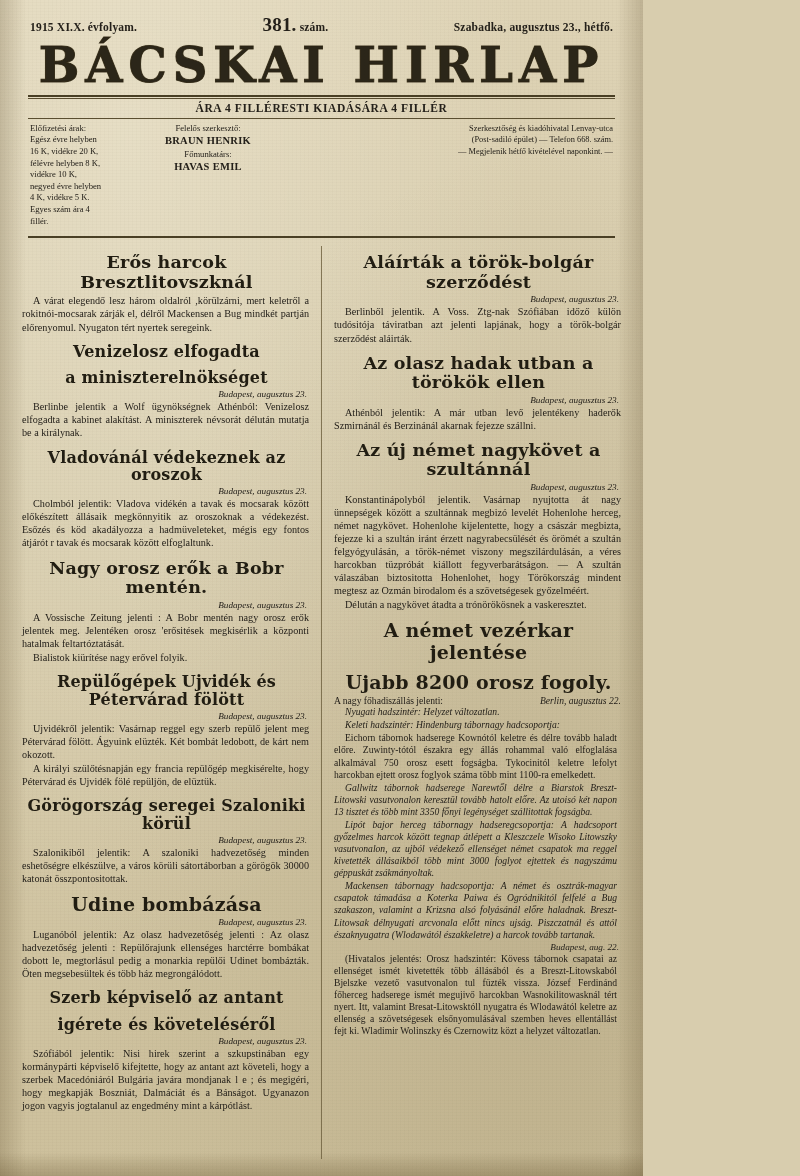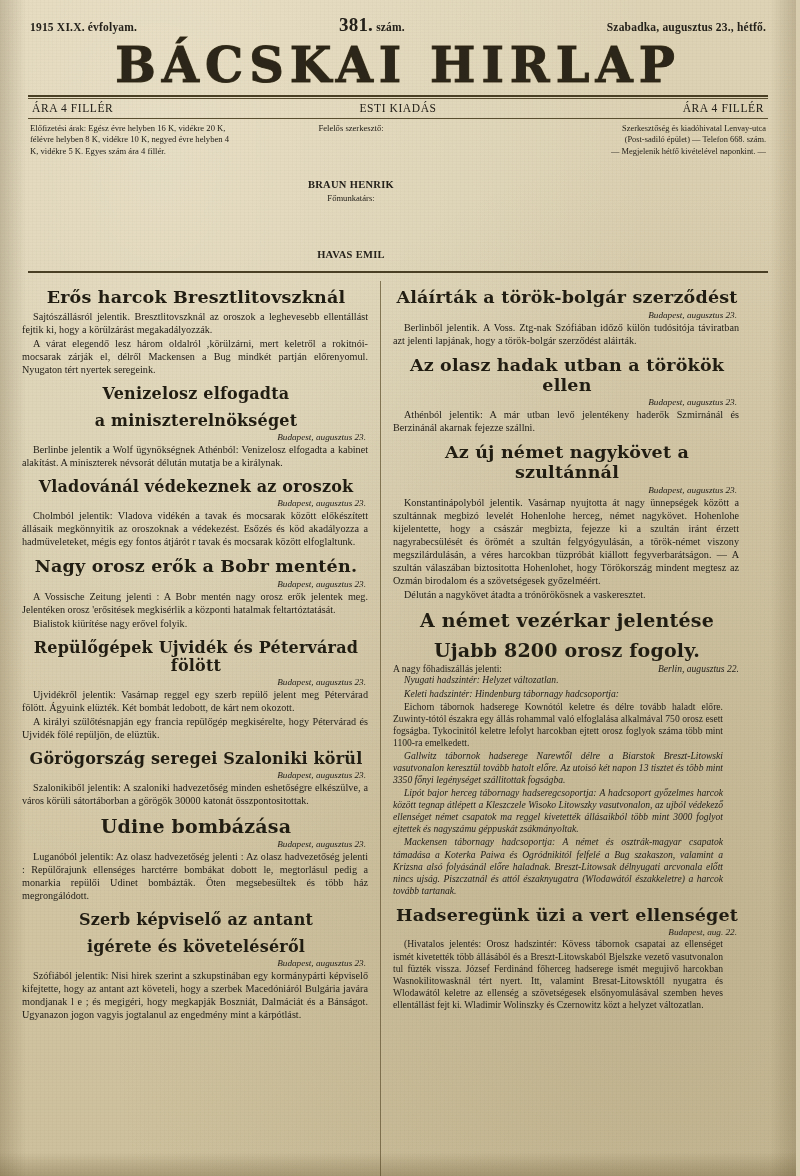--- a/index.html
+++ b/index.html
@@ -5,21 +5,21 @@
   html,body{margin:0;padding:0;}
   body{
     width:800px;height:1176px;
     background:#d8cdae;
     font-family:"Liberation Serif", serif;
     color:#24201a;
     overflow:hidden;
   }
   .page{
     position:relative;
-    width:796px;height:1176px;
+    width:643px;height:1176px;
     box-sizing:border-box;
     padding:14px 22px 8px 22px;
     background:
       radial-gradient(ellipse at 20% 12%, rgba(255,252,240,.30), rgba(0,0,0,0) 55%),
       radial-gradient(ellipse at 85% 80%, rgba(120,100,60,.18), rgba(0,0,0,0) 60%),
       linear-gradient(180deg,#ded3b5 0%,#d7ccac 35%,#d2c6a4 70%,#cdc09c 100%);
   }
   .grain{
     position:absolute;inset:0;pointer-events:none;
     background-image:
@@ -52,33 +52,33 @@
     font-size:48px;
     letter-spacing:6px;
     line-height:1.06;
     color:#2b2619;
     text-shadow:0 0 1px rgba(60,45,20,.5), 1px 1px 0 rgba(255,250,235,.25);
     -webkit-text-stroke:1px rgba(45,36,16,.85);
   }
   .rule{height:2px;background:#4a4025;margin:4px 6px 0 6px;}
   .rule.thin{height:1px;background:#5a4e30;margin-top:1px;}
   .subbar{
-    display:flex;justify-content:space-between;align-items:center;
-    font-size:11.5px;font-weight:normal;letter-spacing:.6px;
+    display:flex;justify-content:center;align-items:center;
+    font-size:11.5px;font-weight:bold;letter-spacing:.6px;
     padding:3px 10px 3px 10px;
   }
   .infobar{
-    display:flex;justify-content:space-between;gap:20px;
+    display:flex;justify-content:space-between;gap:10px;
     font-size:8.6px;line-height:1.35;
     padding:4px 8px 5px 8px;
   }
   .infobar .col{flex:1;}
   .infobar .col.c{flex:0 0 190px;text-align:center;}
   .infobar .col.r{flex:0 0 300px;text-align:right;font-size:8.4px;}
-  .infobar .big{font-size:10.5px;font-weight:bold;letter-spacing:.3px;margin-top:44px;}
+  .infobar .big{font-size:10.5px;font-weight:bold;letter-spacing:.3px;}
 
   
   .cols{
     display:flex;
     margin-top:6px;
     height:915px;
     position:relative;
   }
   .col{
     width:358px;
@@ -111,21 +111,21 @@
   }
   p.t{
     margin:0 0 1px 0;
     font-size:10.2px;
     line-height:1.28;
     text-align:justify;
     text-indent:11px;
     hyphens:auto;
   }
   .sub{
-    font-size:9.6px;line-height:1.26;text-align:justify;text-indent:11px;margin:0 16px 1px 0;
+    font-size:9.6px;line-height:1.26;text-align:justify;text-indent:11px;margin:0 4px 1px 0;
   }
   .sub i{font-style:italic;}
   .bleed{
     position:absolute;left:0;right:0;bottom:0;height:24px;
     background:linear-gradient(0deg, rgba(90,72,35,.30), rgba(0,0,0,0));
     pointer-events:none;
   }
 </style>
 </head>
 <body>
@@ -169,21 +169,20 @@
       <div>Szerkesztőség és kiadóhivatal Lenvay-utca</div>
       <div>(Post-sadiló épület) — Telefon 668. szám.</div>
       <div>— Megjelenik hétfő kivételével naponkint. —</div>
     </div>
   </div>
   <div class="rule"></div>
 
   <div class="cols">
     <div class="col left" id="colLeft">
         <h2 class="hl s1">Erős harcok Bresztlitovszknál</h2>
-        <p class="t">Sajtószállásról jelentik. Bresztlitovszknál az oroszok a leghevesebb ellentállást fejtik ki, hogy a körülzárást megakadályozzák.</p>
         <p class="t">A várat elegendő lesz három oldalról ,körülzárni, mert keletről a rokitnói-mocsarak zárják el, délről Mackensen a Bug mindkét partján előrenyomul. Nyugaton tért nyertek seregeink.</p>
         <h2 class="hl s2">Venizelosz elfogadta</h2>
         <h2 class="hl s2">a miniszterelnökséget</h2>
         <div class="dateline">Budapest, augusztus 23.</div>
         <p class="t">Berlinbe jelentik a Wolf ügynökségnek Athénból: Venizelosz elfogadta a kabinet alakítást. A miniszterek névsorát délután mutatja be a királynak.</p>
         <h2 class="hl s2">Vladovánál védekeznek az oroszok</h2>
         <div class="dateline">Budapest, augusztus 23.</div>
         <p class="t">Cholmból jelentik: Vladova vidékén a tavak és mocsarak között előkészített állásaik megkönnyitik az oroszoknak a védekezést. Esőzés és köd akadályozza a hadmüveleteket, mégis egy fontos átjárót r tavak és mocsarak között elfoglaltunk.</p>
         <h2 class="hl s1">Nagy orosz erők a Bobr mentén.</h2>
         <div class="dateline">Budapest, augusztus 23.</div>
@@ -221,20 +220,19 @@
         <div style="display: flex; justify-content: space-between; font-size: 9.6px;">
           <span>A nagy főhadiszállás jelenti:</span>
           <i>Berlin, augusztus 22.</i>
         </div>
         <p class="sub"><i>Nyugati hadszintér: Helyzet változatlan.</i></p>
         <p class="sub"><i>Keleti hadszintér: Hindenburg tábornagy hadcsoportja:</i></p>
         <p class="sub">Eichorn tábornok hadserege Kownótól keletre és délre tovább haladt előre. Zuwinty-tótól északra egy állás rohammal való elfoglalása alkalmával 750 orosz esett fogságba. Tykocinitól keletre lefolyt harcokban ejtett orosz foglyok száma több mint 1100-ra emelkedett.</p>
         <p class="sub"><i>Gallwitz tábornok hadserege Narewtől délre a Biarstok Breszt-Litowski vasutvonalon keresztül tovább hatolt előre. Az utoisó két napon 13 tisztet és több mint 3350 főnyi legénységet szállitottak fogságba.</i></p>
         <p class="sub"><i>Lipót bajor herceg tábornagy hadseregcsoportja: A hadcsoport győzelmes harcok között tegnap átlépett a Kleszczele Wisoko Litowszky vasutvonalon, az ujból védekező ellenséget német csapatok ma reggel kivetették állásaikból több mint 3000 foglyot ejtettek és nagyszámu géppuskát zsákmányoltak.</i></p>
         <p class="sub"><i>Mackensen tábornagy hadcsoportja: A német és osztrák-magyar csapatok támadása a Koterka Paiwa és Ogródnikitól felfelé a Bug szakaszon, valamint a Krizsna alsó folyásánál előre haladnak. Breszt-Litowsak délnyugati arcvonala előtt nincs ujság. Piszczatnál és attól északnyugatra (Wlodawától északkeletre) a harcok tovább tartanak.</i></p>
-        <h2 class="hl s1">Hadseregünk üzi a vert ellenséget</h2>
         <div class="dateline">Budapest, aug. 22.</div>
         <p class="sub">(Hivatalos jelentés: Orosz hadszintér: Kövess tábornok csapatai az ellenséget ismét kivetették több állásából és a Breszt-Litowskaból Bjelszke vezető vasutvonalon tul füzték vissza. József Ferdinánd főherceg hadserege ismét megujivő harcokban Wasnokilitowasknál tért nyert. Itt, valamint Bresat-Litowsktóll nyugatra és Wlodawától keletre az ellenség a szövetségesek elsőnyomulásával szemben heves ellentállást fejt ki. Wladimir Wolinszky és Czernowitz közt a helyzet változatlan.</p>
       </div>
   </div>
 
   <div class="bleed"></div>
 </div>
 
 </body></html>

